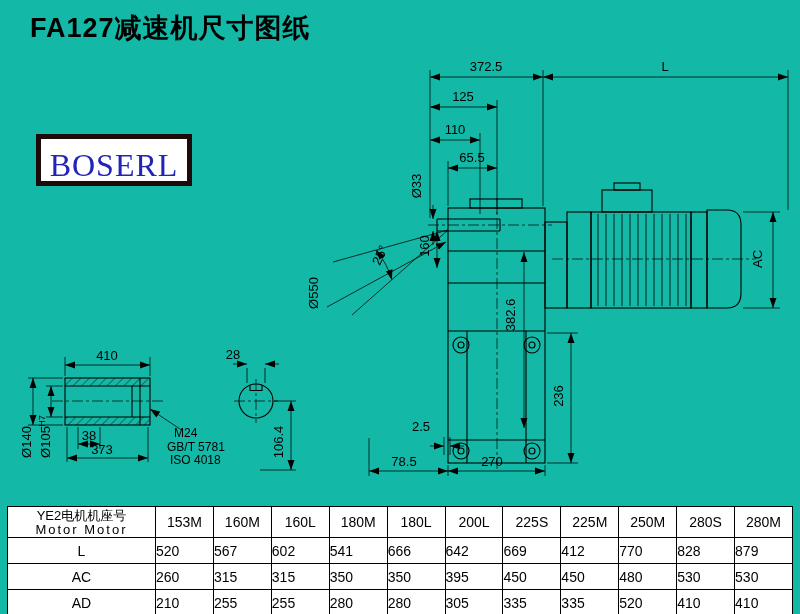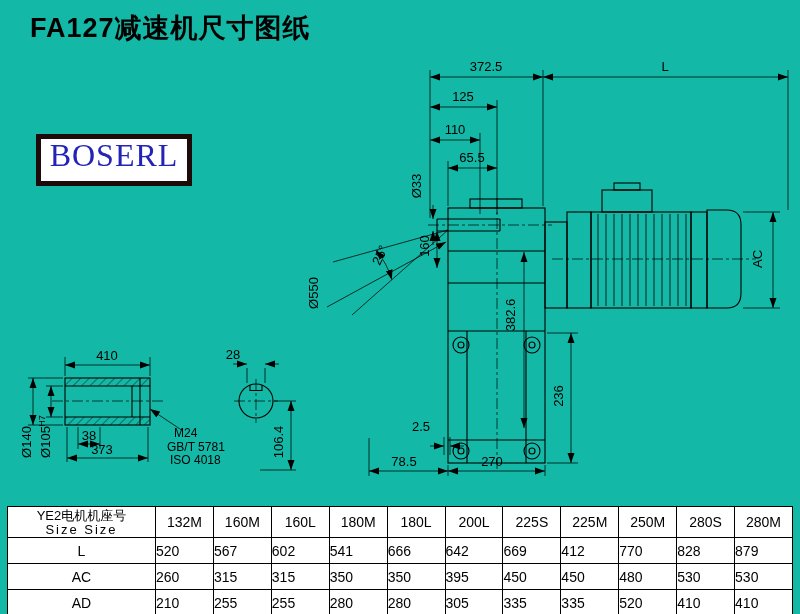--- a/index.html
+++ b/index.html
@@ -7,21 +7,21 @@
     position:relative; width:800px; height:614px; background:#14b8a6;
     font-family:"Liberation Sans", sans-serif; overflow:hidden; color:#000;
   }
   .title {
     position:absolute; left:30px; top:10px;
     font-size:27px; font-weight:bold; letter-spacing:1px; color:#000;
   }
   .logo-box {
     position:absolute; left:36px; top:134px; width:146px; height:42px;
     border:5px solid #1d0b0b; background:#fff;
-    display:flex; align-items:flex-start; justify-content:center;
+    display:flex; align-items:flex-end; justify-content:center;
   }
   .logo-text {
     font-family:"Liberation Serif", serif; font-size:32px; color:#2323b8;
     letter-spacing:1px; line-height:1;
   }
   svg.drawing { position:absolute; left:0; top:0; }
   svg text { font-family:"Liberation Sans", sans-serif; }
 
   table.dim-table {
     position:absolute; left:7px; top:506px; width:786px;
@@ -200,23 +200,23 @@
         <col>
         <col>
         <col>
         <col>
         <col>
     </colgroup>
     <tbody>
       <tr class="hdr" id="header-row">
         <th>
           <div class="hdr-cn">YE2电机机座号</div>
-          <div class="hdr-en">Size Size</div>
+          <div class="hdr-en">Motor Motor</div>
         </th>
-      <th>132M</th>
+      <th>153M</th>
           <th>160M</th>
           <th>160L</th>
           <th>180M</th>
           <th>180L</th>
           <th>200L</th>
           <th>225S</th>
           <th>225M</th>
           <th>250M</th>
           <th>280S</th>
           <th>280M</th>

